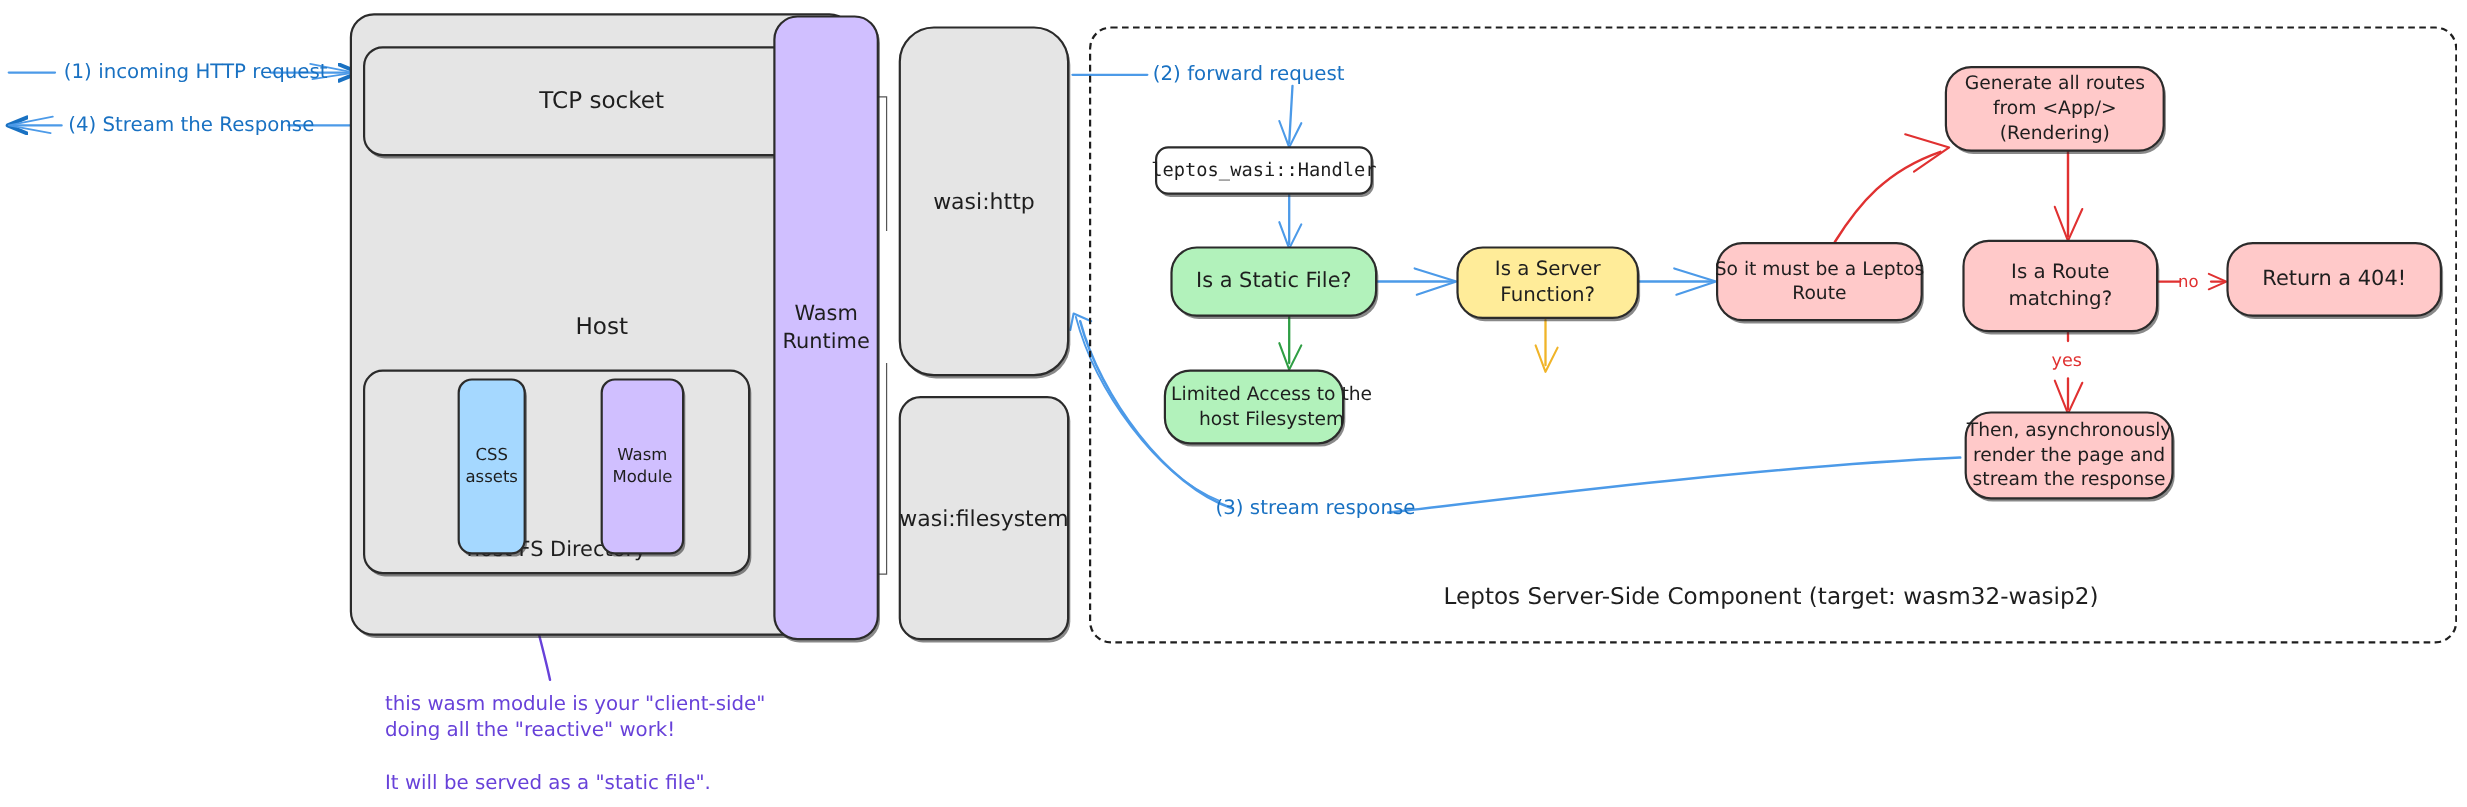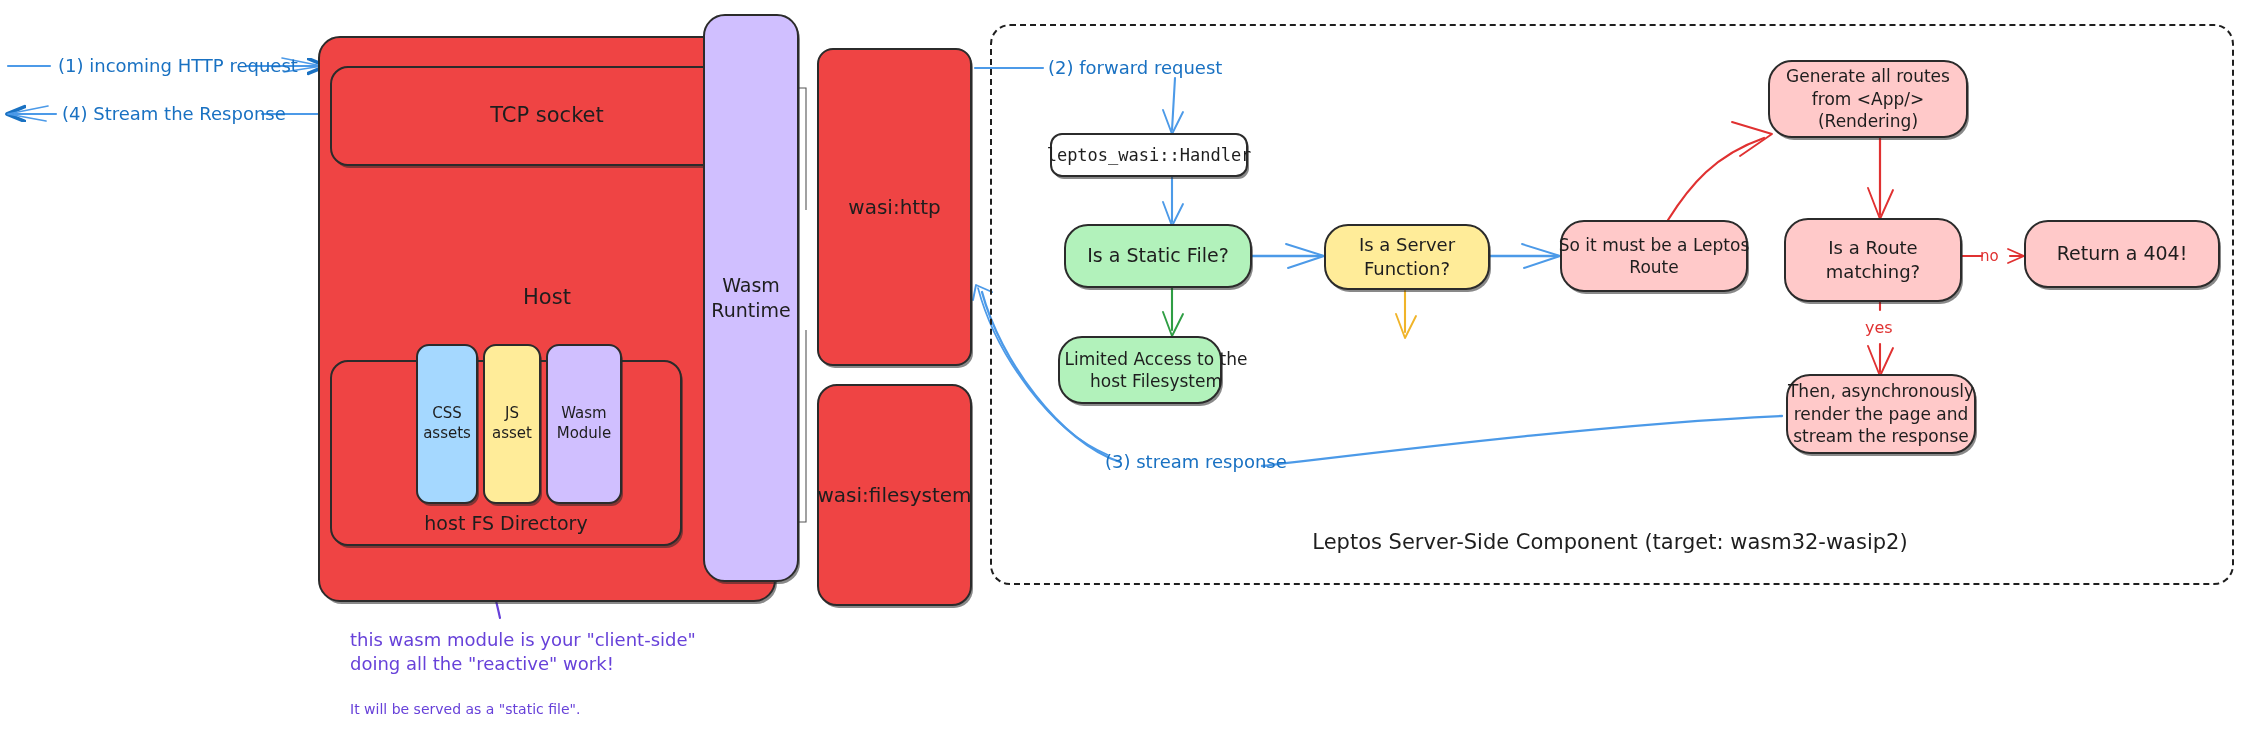--- a/index.html
+++ b/index.html
@@ -11,21 +11,21 @@
   svg.layer{position:absolute;left:0;top:0;width:2243px;height:734px;overflow:visible;}
   .node{
     position:absolute;box-sizing:border-box;
     display:flex;align-items:center;justify-content:center;text-align:center;
     border:2.2px solid #2b2b2b;border-radius:24px;
     font-family:"DejaVu Sans","Liberation Sans",sans-serif;
     color:#1e1e1e;line-height:1.32;
     box-shadow:2px 3px 0 -1px rgba(40,40,40,.55);
   }
   .lbl{position:absolute;white-space:pre;line-height:1.35;}
-  .grey{background:#ef4444;margin-top:24px;}
+  .grey{background:#e5e5e5;}
   .blue{background:#a5d8ff;}
   .yellowa{background:#ffec99;}
   .purple{background:#d0bfff;}
   .green{background:#b2f2bb;}
   .pink{background:#ffc9c9;}
   .white{background:#ffffff;}
   .mono{font-family:"DejaVu Sans Mono","Liberation Mono",monospace;}
   .ann-blue{color:#1971c2;}
   .ann-purple{color:#6741d9;}
   .ann-red{color:#e03131;}
@@ -163,35 +163,31 @@
   </div>
 
   <div class="node grey" style="left:330px;top:336px;width:352px;height:186px;border-radius:18px;align-items:flex-end;padding-bottom:8px;font-size:19px;">
     <span>host FS Directory</span>
   </div>
 
   <div class="node blue" style="left:416px;top:344px;width:62px;height:160px;border-radius:13px;font-size:15px;white-space:pre;">
     <span>CSS
 assets</span>
   </div>
-  <div class="node yellowa" style="left:483px;top:344px;width:58px;height:160px;border-radius:13px;font-size:15px;white-space:pre;">
-    <span>JS
-asset</span>
-  </div>
   <div class="node purple" style="left:546px;top:344px;width:76px;height:160px;border-radius:13px;font-size:15px;white-space:pre;">
     <span>Wasm
 Module</span>
   </div>
 
   <div class="node purple" style="left:703px;top:14px;width:96px;height:568px;border-radius:22px;font-size:19px;white-space:pre;">
     <span>Wasm
 Runtime</span>
   </div>
 
-  <div class="node grey" style="left:817px;top:24px;width:155px;height:318px;border-radius:16px;font-size:20px;">
+  <div class="node grey" style="left:817px;top:24px;width:155px;height:318px;border-radius:32px;font-size:20px;">
     <span>wasi:http</span>
   </div>
   <div class="node grey" style="left:817px;top:360px;width:155px;height:222px;border-radius:20px;font-size:20px;">
     <span>wasi:filesystem</span>
   </div>
 
   <div style="position:absolute;left:990px;top:24px;width:1240px;height:557px;border:2.4px dashed #1e1e1e;border-radius:20px;background:transparent;"></div>
   <div class="cap" style="left:990px;top:530px;width:1240px;text-align:center;font-size:21px;">Leptos Server-Side Component (target: wasm32-wasip2)</div>
 
   <div class="node white mono" style="left:1050px;top:133px;width:198px;height:44px;border-radius:12px;font-size:17px;">
@@ -240,15 +236,15 @@
   <div class="lbl ann-red" style="left:1980px;top:246px;font-size:15px;">no</div>
   <div class="lbl ann-red" style="left:1865px;top:317px;font-size:16px;">yes</div>
 
   <div class="lbl ann-blue" style="left:58px;top:54px;font-size:18px;">(1) incoming HTTP request</div>
   <div class="lbl ann-blue" style="left:62px;top:102px;font-size:18px;">(4) Stream the Response</div>
   <div class="lbl ann-blue" style="left:1048px;top:56px;font-size:18px;">(2) forward request</div>
   <div class="lbl ann-blue" style="left:1105px;top:450px;font-size:18px;">(3) stream response</div>
 
   <div class="lbl ann-purple" style="left:350px;top:628px;font-size:18px;">this wasm module is your "client-side"</div>
   <div class="lbl ann-purple" style="left:350px;top:652px;font-size:18px;">doing all the "reactive" work!</div>
-  <div class="lbl ann-purple" style="left:350px;top:700px;font-size:14px;">It will be served as a "static file".</div>
+  <div class="lbl ann-purple" style="left:350px;top:700px;font-size:18px;">It will be served as a "static file".</div>
 
 </div>
 
 </body></html>

